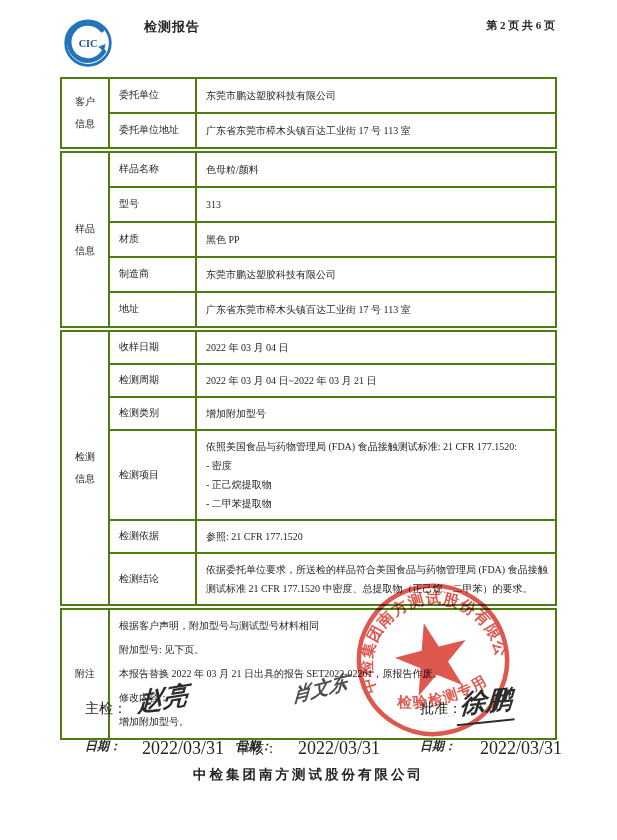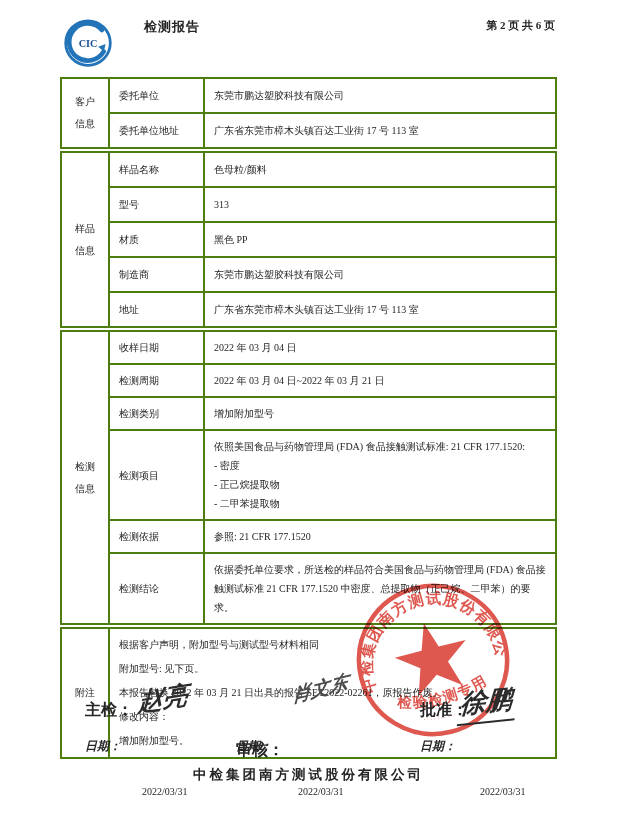--- a/index.html
+++ b/index.html
@@ -14,34 +14,34 @@
   .logo { width:56px; height:52px; flex:0 0 auto; }
   .hdr-title { font-weight:bold; font-size:13px; margin-left:28px; letter-spacing:1px; }
   .hdr-no { font-weight:bold; font-size:12.5px; margin-left:64px; white-space:nowrap; }
   .hdr-page { font-weight:bold; font-size:11px; margin-left:auto; white-space:nowrap; }
   
   .tables { position:absolute; top:77px; left:60px; width:497px; }
   table { border-collapse:collapse; width:100%; table-layout:fixed; margin-bottom:2px; }
   td { border:2px solid #4d7c0f; font-size:10px; line-height:19px;
        padding:6px 6px 6px 9px; vertical-align:middle; }
   td.sec { width:48px; text-align:center; padding:6px 10px; line-height:22px; }
-  td.fld { width:95px; }
+  td.fld { width:87px;font-family:Liberation Mono, monospace; }
   td.val { white-space:pre-line; }
   .t-note td.val { line-height:24px; padding-top:4px; padding-bottom:4px; }
   .t-cust td, .t-samp td { padding-top:7px; padding-bottom:7px; }
   
-  .sig-label { position:absolute; font-size:16px; font-weight:bold; white-space:nowrap; }
+  .sig-label { position:absolute; font-size:14px; font-weight:normal; white-space:nowrap; }
   .sig { position:absolute; font-style:italic; font-weight:bold; color:#2c2c2c;
          white-space:nowrap; }
   .sig1 { left:138px; top:682px; font-size:25px; transform:rotate(-9deg) skewX(-12deg); }
   .sig2 { left:292px; top:676px; font-size:19px; color:#4c4c4c; transform:rotate(-14deg) skewX(-18deg); }
   .sig3 { left:458px; top:684px; font-size:26px; transform:rotate(-6deg) skewX(-10deg);
           border-bottom:2px solid #2c2c2c; padding:0 4px 2px 2px; }
   .date-label { position:absolute; top:738px; font-size:12px; font-weight:bold;font-style:italic; }
-  .date-val { position:absolute; top:738px; font-size:10px;margin-top:48px; }
+  .date-val { position:absolute; top:738px; font-size:18px; }
   
   .stamp { position:absolute; left:353px; top:580px; width:160px; height:160px;
            transform:rotate(-14deg); opacity:0.85; mix-blend-mode:multiply;
            pointer-events:none; }
   
   .footer { position:absolute; left:0; right:0; top:766px; text-align:center; }
   .f-company { font-size:13.5px; font-weight:bold; letter-spacing:3px; }
   .f-line { font-size:12px; margin-top:4px; letter-spacing:0.5px; }
   .link { color:#0000cc; text-decoration:underline; font-family:"Liberation Mono","DejaVu Sans Mono",monospace; font-size:11.5px; }
 </style>

